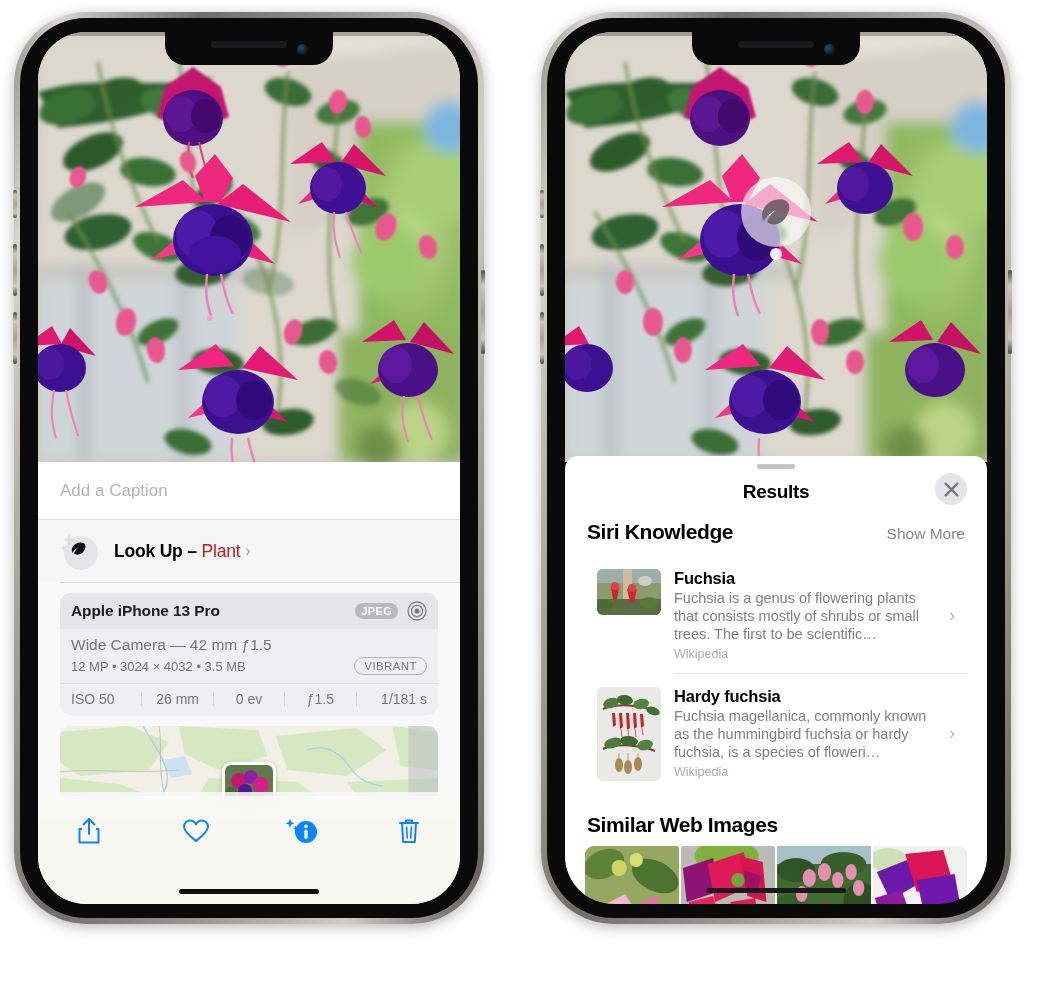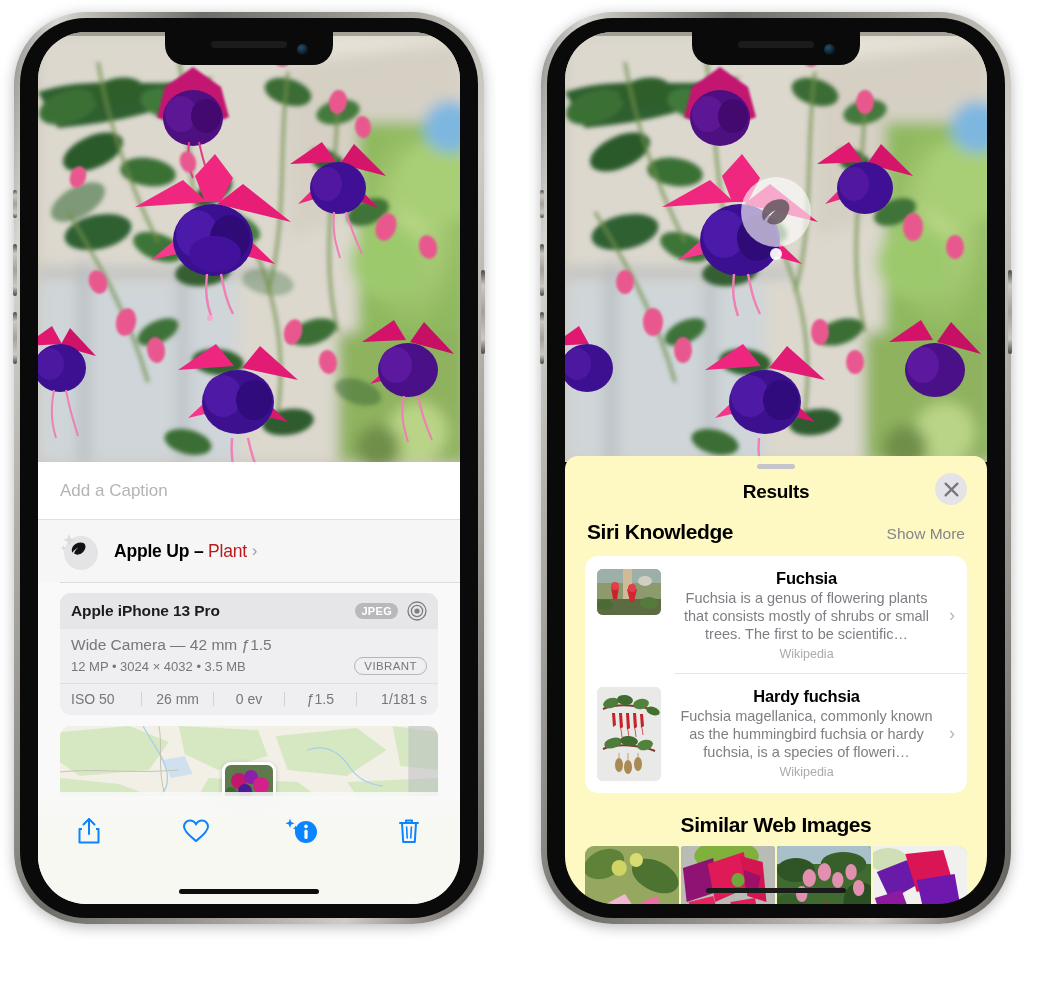--- a/index.html
+++ b/index.html
@@ -78,21 +78,21 @@
     border:3px solid #fff;overflow:hidden;box-shadow:0 1px 4px rgba(0,0,0,.22);}
 
   .toolbar{position:absolute;left:0;right:0;bottom:0;height:94px;
     background:linear-gradient(180deg,rgba(249,249,249,.72) 0%,#f7f8f2 28%,#f7f8f2 100%);
     backdrop-filter:blur(18px);display:flex;align-items:flex-start;justify-content:space-between;padding:18px 28px 0 28px;}
   .tb-btn{width:46px;height:42px;display:flex;align-items:center;justify-content:center;position:relative;}
   .info-dot{position:relative;}
   .home-ind{position:absolute;left:50%;transform:translateX(-50%);bottom:10px;width:140px;height:5px;border-radius:3px;background:#0d0d0d;}
 
   
-  .res-sheet{position:absolute;left:0;right:0;top:424px;bottom:0;background:#fef9c3;border-radius:13px 13px 0 0;overflow:hidden;text-align:center;}
+  .res-sheet{position:absolute;left:0;right:0;top:424px;bottom:0;background:#ffffff;border-radius:13px 13px 0 0;overflow:hidden;}
   .grabber{width:38px;height:5px;border-radius:3px;background:#c4c4ca;margin:8px auto 0 auto;}
   .res-head{position:relative;height:45px;display:flex;align-items:center;justify-content:center;}
   .res-title{font-size:19px;font-weight:700;color:#000;letter-spacing:-.3px;}
   .res-close{position:absolute;right:20px;top:4px;width:32px;height:32px;border-radius:50%;background:#e3e3e8;
     display:flex;align-items:center;justify-content:center;}
 
   .sec-head{display:flex;align-items:baseline;justify-content:space-between;padding:6px 22px 8px 22px;}
   .sec-title{font-size:21px;font-weight:700;color:#000;letter-spacing:-.4px;}
   .sec-more{font-size:15.5px;color:#85858b;}
 
@@ -305,21 +305,21 @@
 
         <div class="lookup-row">
           <span class="lookup-icon-wrap">
             <span class="lookup-circle"></span>
             <svg width="38" height="38" viewBox="0 0 38 38" style="position:absolute;left:0;top:0">
               <path class="spark" d="M9 2 L10.6 6.4 L15 8 L10.6 9.6 L9 14 L7.4 9.6 L3 8 L7.4 6.4 Z"></path>
               <path class="spark" d="M3.6 13 L4.5 15.2 L6.7 16.1 L4.5 17 L3.6 19.2 L2.7 17 L0.5 16.1 L2.7 15.2 Z"></path>
               <path d="M25.6 13.2 C24.6 10.5 19.9 10.3 16.4 12.2 C12.4 14.4 11.4 18.8 13.1 21.3 C13.1 21.3 14.4 17.9 19 16 C19 16 15.5 18.3 14.6 22 C17.2 24.2 22 23.2 24.4 19.6 C26.2 16.9 26.3 15 25.6 13.2 Z" fill="#111114" transform="translate(-0.5,-0.5) scale(1)"></path>
             </svg>
           </span>
-          <span class="lookup-text"><span>Apple Up </span><span>– </span><span class="sub">Plant</span></span>
+          <span class="lookup-text"><span>Look Up </span><span>– </span><span class="sub">Plant</span></span>
           <span class="lookup-chev">›</span>
           <span class="hr-inset"></span>
         </div>
 
 
         <div class="cam-card">
           <div class="cam-head">
             <span class="cam-model">Apple iPhone 13 Pro</span>
             <span class="cam-head-right">
               <span class="chip-jpeg">JPEG</span>

